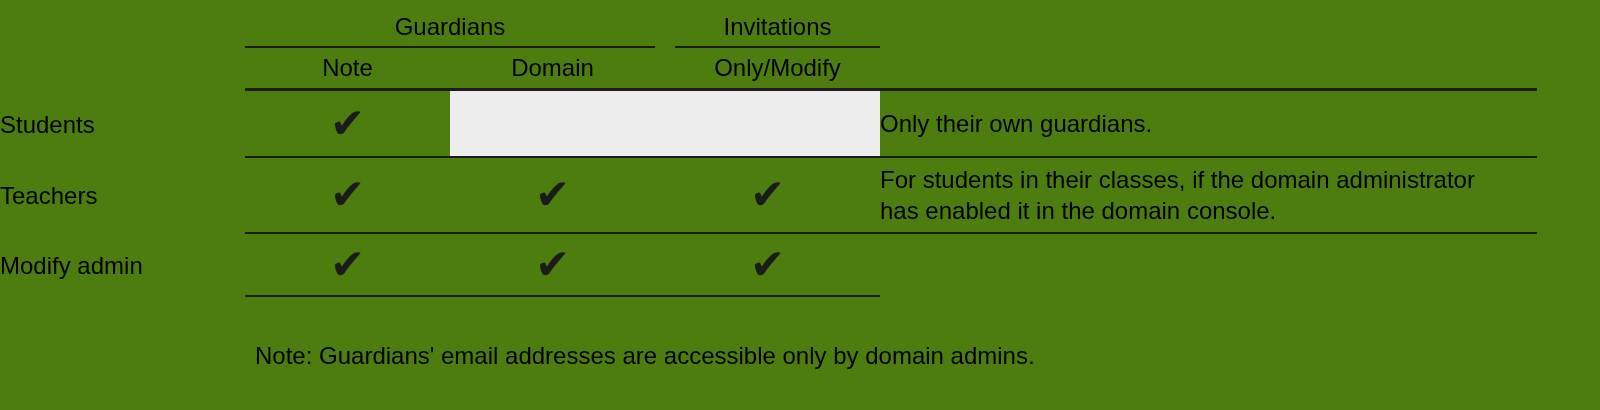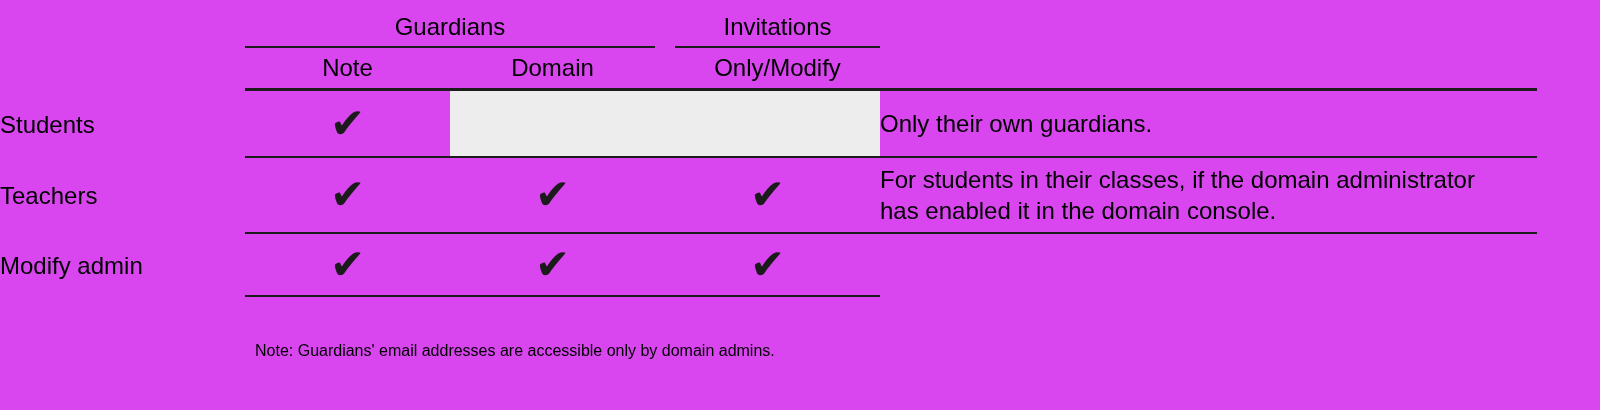--- a/index.html
+++ b/index.html
@@ -6,21 +6,21 @@
   html, body { margin: 0; padding: 0; }
   body {
     background: #ffffff;
     font-family: "Liberation Sans", "DejaVu Sans", sans-serif;
     color: #000000;
   }
   .page {
     position: relative;
     width: 1600px;
     height: 410px;
-    background: #d946ef;
+    background: #4d7c0f;
     overflow: hidden;
   }
   .perm-table {
     display: grid;
     grid-template-columns: 245px 205px 205px 225px 657px;
     grid-template-rows: 48px 43px 67px 76px 63px;
     width: 1537px;
     font-size: 24px;
     line-height: 1.3;
   }
@@ -52,21 +52,21 @@
   .disabled { background: #ededed; }
   .check {
     font-family: "DejaVu Sans", sans-serif;
     font-size: 42px;
     line-height: 1;
     color: #1b1b1b;
   }
   
   .footnote {
     margin: 45px 16px 0 255px;
-    font-size: 16px;
+    font-size: 24px;
   }
 </style>
 </head>
 <body>
 
 <div class="page">
 
   <div class="perm-table">
 
     <div class="cell"></div>

